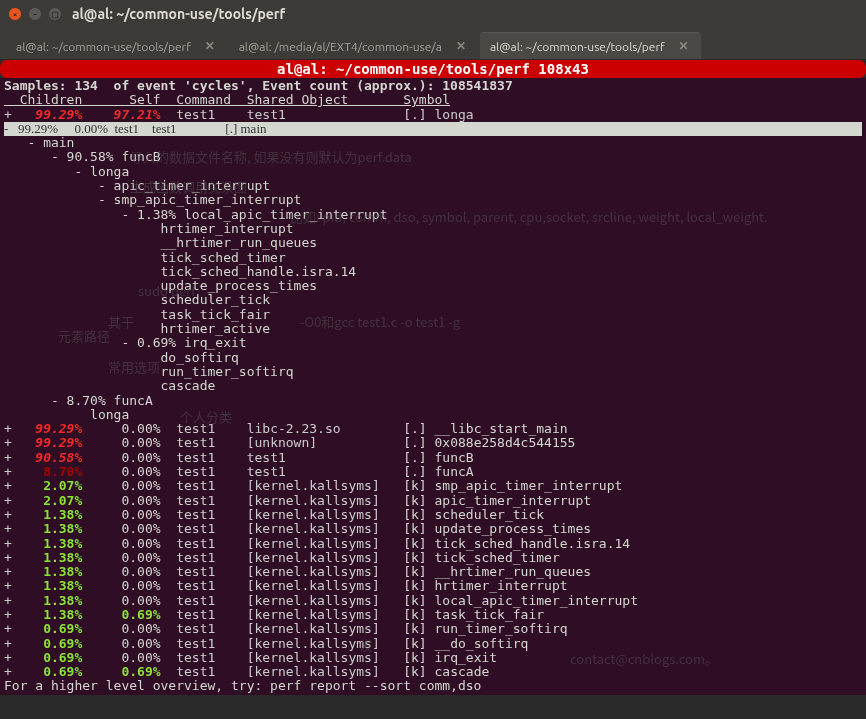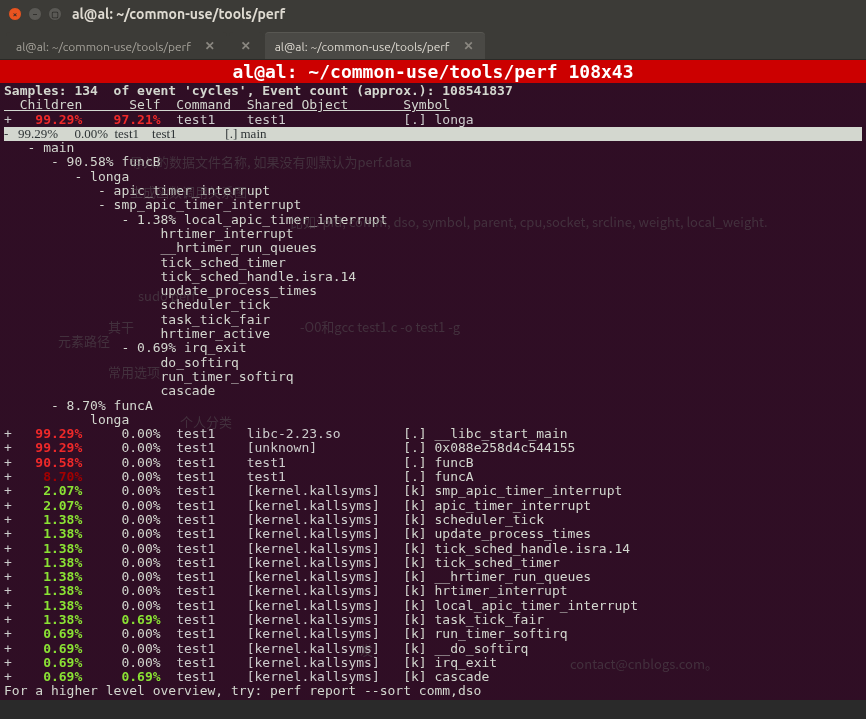--- a/index.html
+++ b/index.html
@@ -80,21 +80,22 @@
       font-weight: bold;
       color: #8a8780;
       cursor: pointer;
     }
     .redline {
       background: #cc0000;
       color: #ffffff;
       text-align: center;
       font-weight: bold;
       padding: 1px 0;
-      font-size: 18px;
+      font-size: 14px;
+      border-radius: 7px;
     }
     .terminal {
       background: #300a24;
       background: linear-gradient(rgba(48,10,36,0.88), rgba(48,10,36,0.88));
       font-family: "DejaVu Sans Mono", monospace;
       font-size: 13px;
       line-height: 1.1;
       padding: 1px 4px;
       white-space: pre;
       position: relative;
@@ -105,21 +106,21 @@
       font-weight: normal;
       text-decoration: underline;
     }
     .row-hi {
       background: #d3d7cf;
       color: #2e3436;
       display: block;
       font-family: Liberation Serif, serif;
     }
     .row { display: block; }
-    .pct-red { color: #ef2929; font-weight: bold; }
+    .pct-red { color: #ef2929; font-weight: bold; font-style: italic; }
     .pct-darkred { color: #a40000; font-weight: bold; }
     .pct-green { color: #8ae234; font-weight: bold; }
     .norm { color: #d3d7cf; }
     .footer {
       color: #d3d7cf;
     }
     .ghost {
       position: absolute;
       color: rgba(90,90,90,0.45);
       font-family: "Noto Sans CJK SC", sans-serif;
@@ -138,20 +139,21 @@
   </div>
   <span>al@al: ~/common-use/tools/perf</span>
 </div>
 
 <div class="tabbar">
   <div class="tab">
     <span>al@al: ~/common-use/tools/perf</span>
     <span class="tab-close">✕</span>
   </div>
   <div class="tab">
+    <span>al@al: /media/al/EXT4/common-use/a</span>
     <span class="tab-close">✕</span>
   </div>
   <div class="tab active">
     <span>al@al: ~/common-use/tools/perf</span>
     <span class="tab-close">✕</span>
   </div>
 </div>
 
 <div class="redline">
   <span>al@al: ~/common-use/tools/perf 108x43</span>

